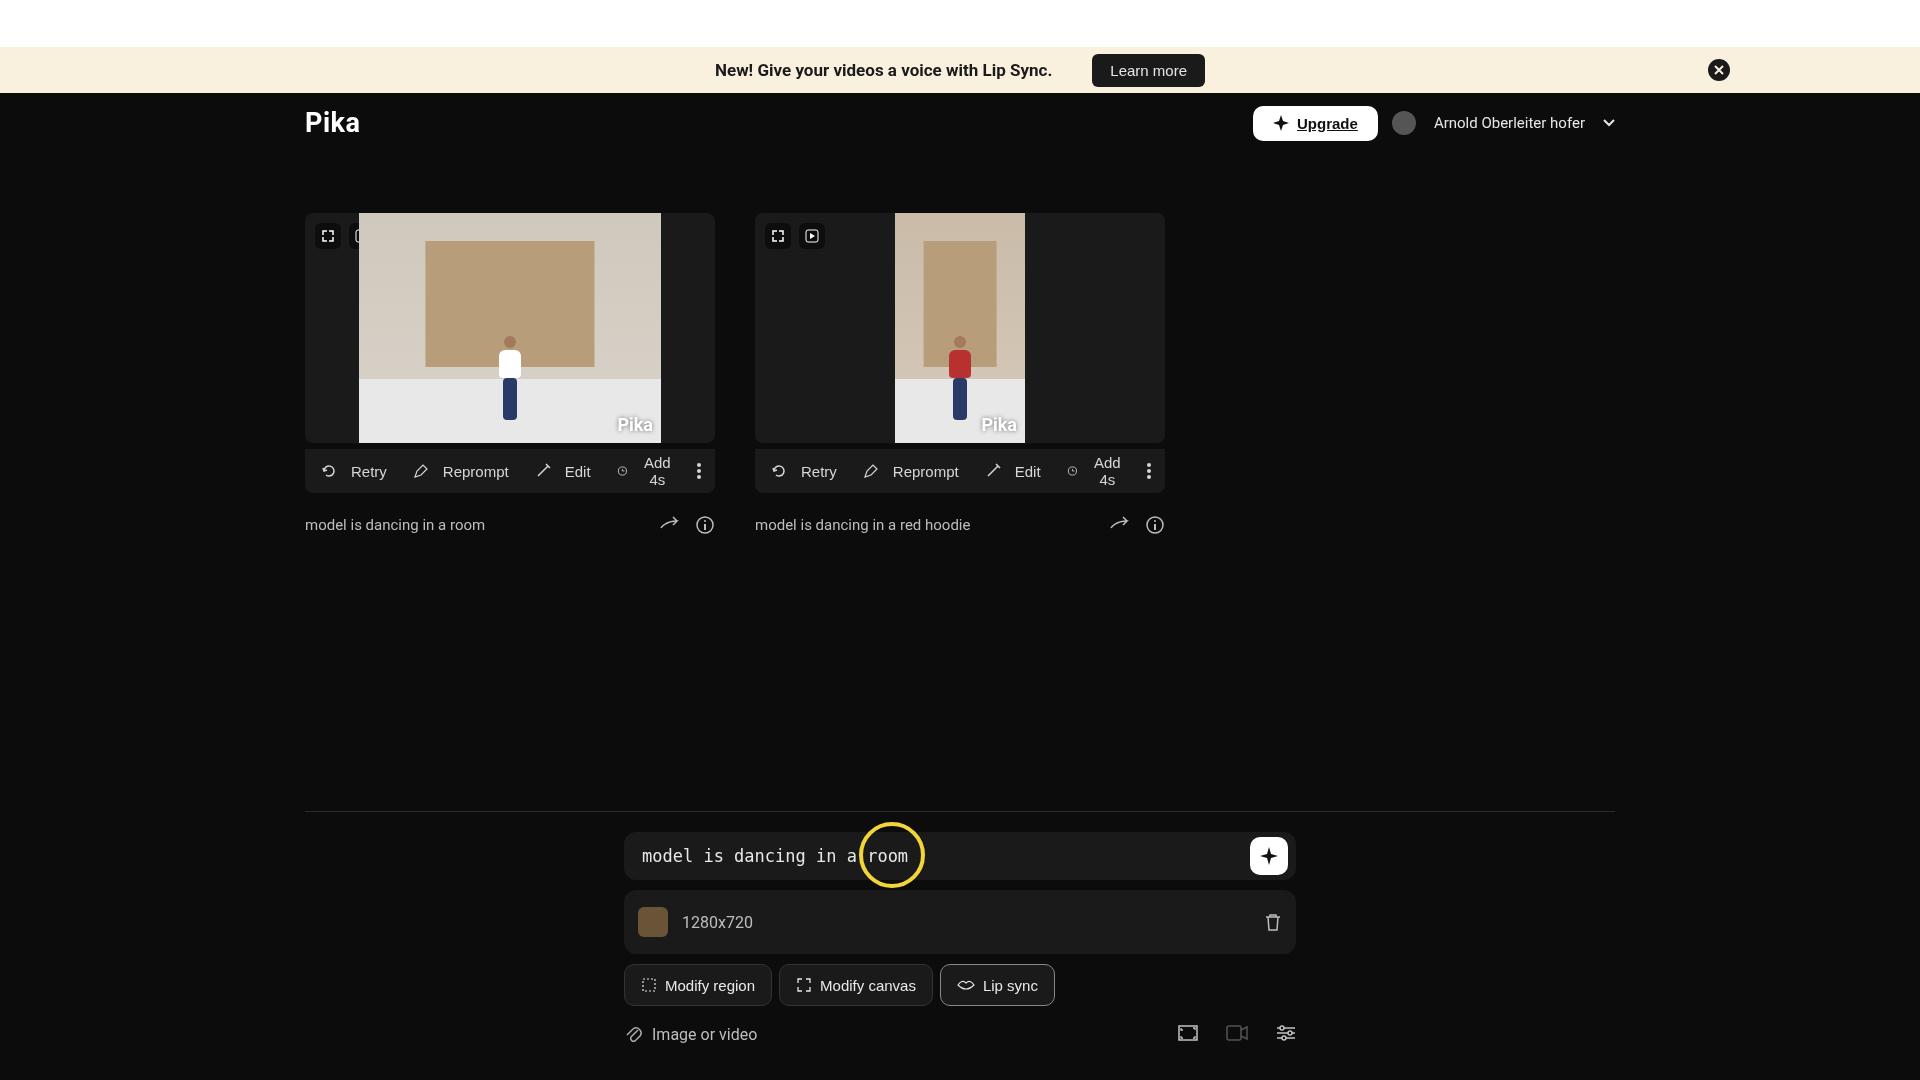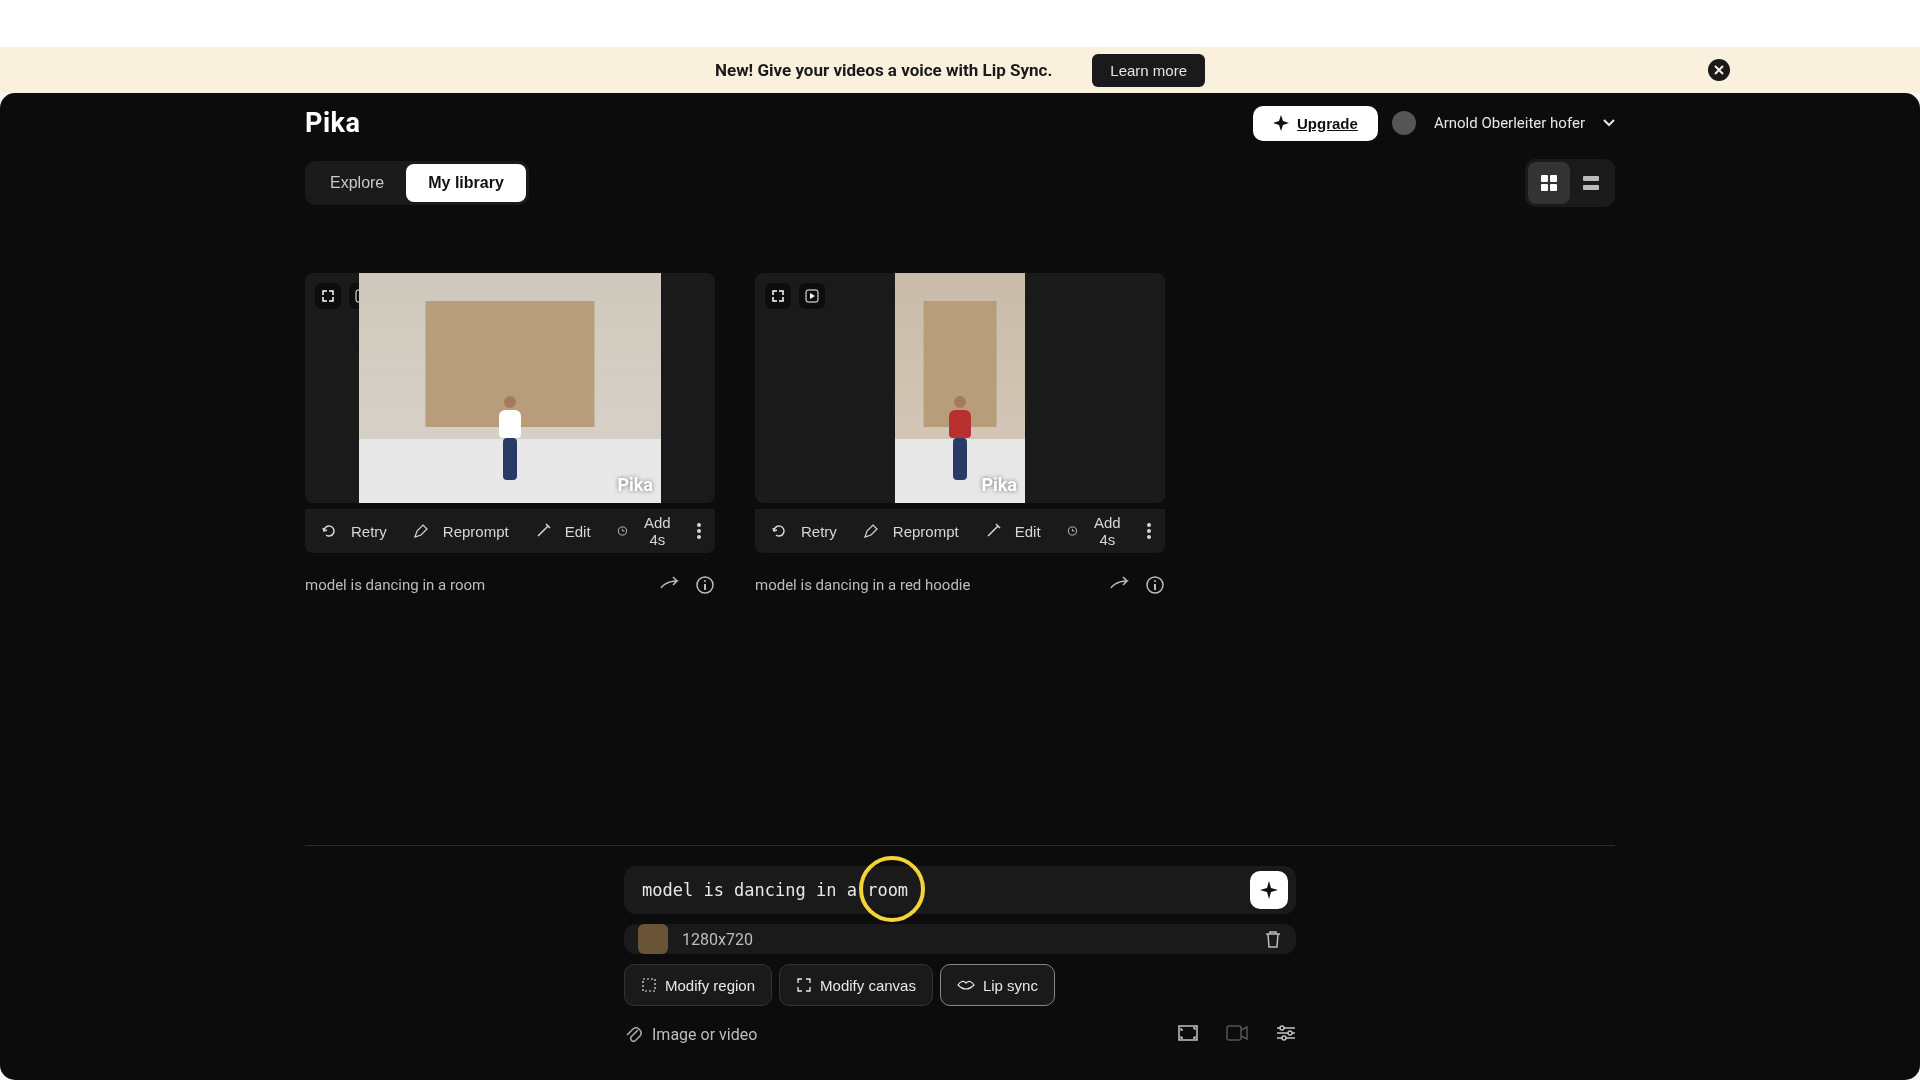--- a/index.html
+++ b/index.html
@@ -52,21 +52,20 @@
     font-size: 13px;
     cursor: pointer;
   }
   .app {
     flex: 1;
     background: #0c0c0c;
     display: flex;
     flex-direction: column;
     align-items: center;
     position: relative;
-    border-radius: 15px;
   }
   .app-inner {
     width: 1310px;
     display: flex;
     flex-direction: column;
   }
   .header {
     height: 60px;
     display: flex;
     align-items: center;
@@ -279,21 +278,21 @@
   .annotation-circle {
     position: absolute;
     width: 66px; height: 66px;
     border: 4px solid #f3d439;
     border-radius: 50%;
     left: 235px;
     top: -10px;
     pointer-events: none;
   }
   .ref-row {
-    height: 30px;
+    height: 64px;
     background: #1a1a1a;
     border-radius: 12px;
     display: flex;
     align-items: center;
     padding: 0 14px;
     gap: 14px;
   }
   .ref-thumb { width: 30px; height: 30px; border-radius: 6px; background: #6a5438; }
   .ref-dims { color: #bdbdbd; font-size: 16px; }
   .trash { margin-left: auto; cursor: pointer; }
@@ -362,42 +361,20 @@
           <div class="profile">
             <div class="avatar"></div>
             <span>Arnold Oberleiter hofer</span>
             <svg width="12" height="8" viewBox="0 0 12 8">
                 <path d="M1 1 L6 6 L11 1" stroke="#e6e6e6" stroke-width="2" fill="none"></path>
               </svg>
           </div>
         </div>
       </div>
 
-      <div class="tabs-row">
-        <div class="tabs">
-          <button class="tab">Explore</button>
-          <button class="tab active">My library</button>
-        </div>
-        <div class="view-toggle">
-          <button class="view-btn active">
-            <svg width="18" height="18" viewBox="0 0 18 18">
-                <rect x="1" y="1" width="7" height="7" rx="1" fill="#fff"></rect>
-                <rect x="10" y="1" width="7" height="7" rx="1" fill="#fff"></rect>
-                <rect x="1" y="10" width="7" height="7" rx="1" fill="#fff"></rect>
-                <rect x="10" y="10" width="7" height="7" rx="1" fill="#fff"></rect>
-              </svg>
-          </button>
-          <button class="view-btn">
-            <svg width="18" height="18" viewBox="0 0 18 18">
-                <rect x="1" y="2" width="16" height="5" rx="1" fill="#bbb"></rect>
-                <rect x="1" y="11" width="16" height="5" rx="1" fill="#bbb"></rect>
-              </svg>
-          </button>
-        </div>
-      </div>
 
       <div class="grid">
 
         <div class="card">
           <div class="card-media">
             <div class="card-overlay-icons">
               <div class="overlay-icon">
                   <svg width="14" height="14" viewBox="0 0 14 14">
                     <path d="M2 6 V2 H6 M8 2 H12 V6 M12 8 V12 H8 M6 12 H2 V8" stroke="#fff" stroke-width="1.5" fill="none"></path>
                   </svg>

